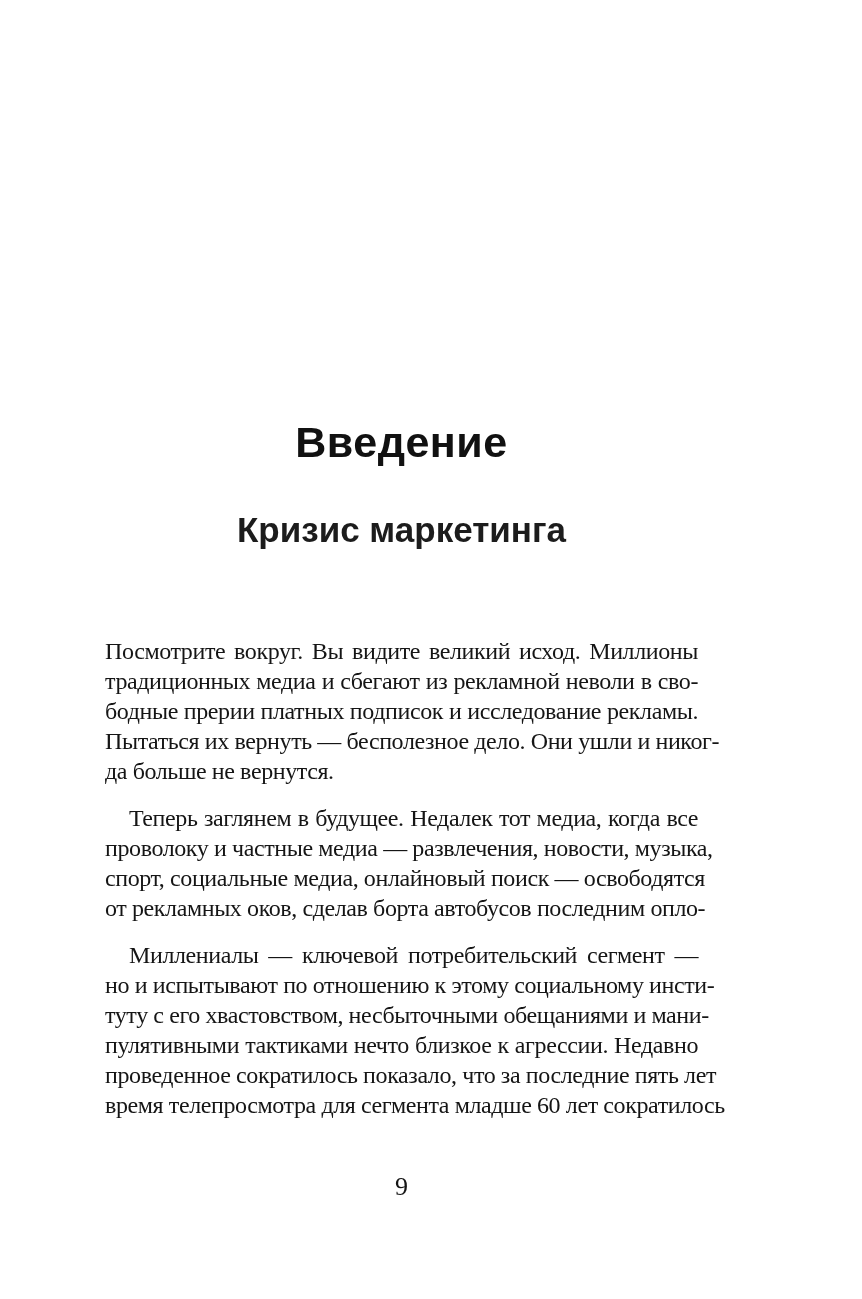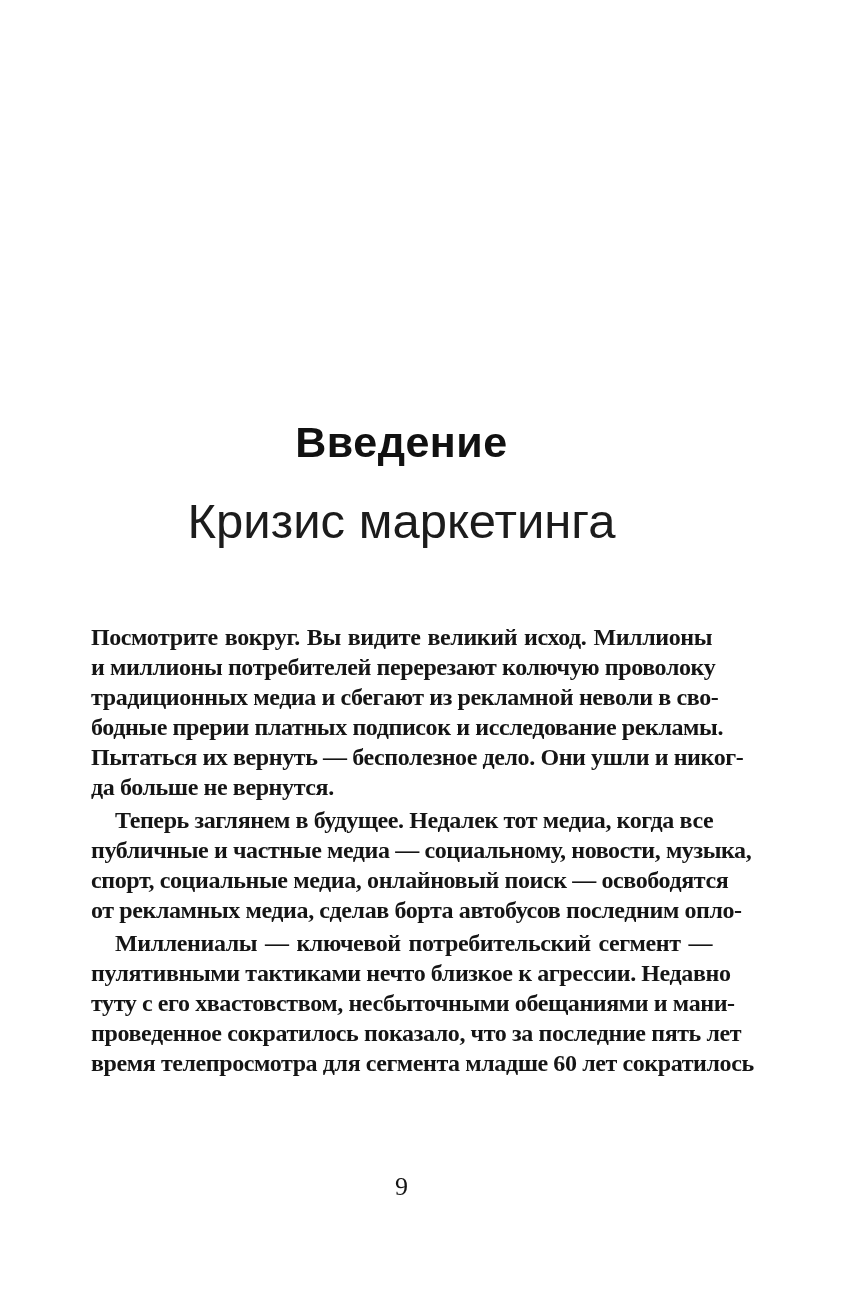--- a/index.html
+++ b/index.html
@@ -22,45 +22,44 @@
     text-align: center;
     font-family: "Liberation Sans", "DejaVu Sans", sans-serif;
     font-weight: 700;
     font-size: 43px;
     line-height: 1;
     color: #111111;
     letter-spacing: 0.5px;
   }
   .subheading {
     position: absolute;
-    top: 456px;
+    top: 483px;
     left: 88px;
     width: 627px;
     text-align: center;
     font-family: "Liberation Sans", "DejaVu Sans", sans-serif;
-    font-weight: 400;
-    font-size: 49px;
+    font-weight: 700;
+    font-size: 35px;
     line-height: 1;
     color: #1c1c1c;
   }
   .body-text {
     position: absolute;
     top: 619px;
     left: 88px;
     width: 627px;
     font-family: "Liberation Serif", "DejaVu Serif", serif;
     font-size: 24px;
     line-height: 30px;
     letter-spacing: -0.4px;
     color: #151515;
   }
   .para {
-    margin: 3px;
+    margin: 17px;
     padding: 0;
-    font-weight: bold;
   }
   .line {
     height: 30px;
     text-align: justify;
     text-align-last: justify;
     white-space: nowrap;
   }
   .line.para-last {
     text-align: right;
     text-align-last: left;
@@ -84,35 +83,35 @@
 <body>
 
 <div class="page">
   <h1 class="heading">Введение</h1>
 
   <h2 class="subheading">Кризис маркетинга</h2>
 
   <div class="body-text">
       <div class="para">
         <div class="line">Посмотрите вокруг. Вы видите великий исход. Миллионы</div>
-        <div class="line">и миллионы потребителей перерезают колючую проволоку</div>
         <div class="line">традиционных медиа и сбегают из рекламной неволи в сво-</div>
         <div class="line">бодные прерии платных подписок и исследование рекламы.</div>
         <div class="line">Пытаться их вернуть — бесполезное дело. Они ушли и никог-</div>
         <div class="line para-last">да больше не вернутся.</div>
       </div>
       <div class="para">
         <div class="line indent">Теперь заглянем в будущее. Недалек тот медиа, когда все</div>
-        <div class="line">публичные и частные медиа — социальному, новости, музыка,</div>
+        <div class="line">проволоку и частные медиа — развлечения, новости, музыка,</div>
         <div class="line">спорт, социальные медиа, онлайновый поиск — освободятся</div>
-        <div class="line">от рекламных медиа, сделав борта автобусов последним опло-</div>
+        <div class="line">от рекламных оков, сделав борта автобусов последним опло-</div>
       </div>
       <div class="para">
         <div class="line indent">Миллениалы — ключевой потребительский сегмент —</div>
+        <div class="line">но и испытывают по отношению к этому социальному инсти-</div>
+        <div class="line">туту с его хвастовством, несбыточными обещаниями и мани-</div>
         <div class="line">пулятивными тактиками нечто близкое к агрессии. Недавно</div>
-        <div class="line">туту с его хвастовством, несбыточными обещаниями и мани-</div>
         <div class="line">проведенное сократилось показало, что за последние пять лет</div>
         <div class="line para-last">время телепросмотра для сегмента младше 60 лет сократилось</div>
       </div>
     </div>
 
   <div class="page-number">9</div>
 </div>
 
 </body></html>

